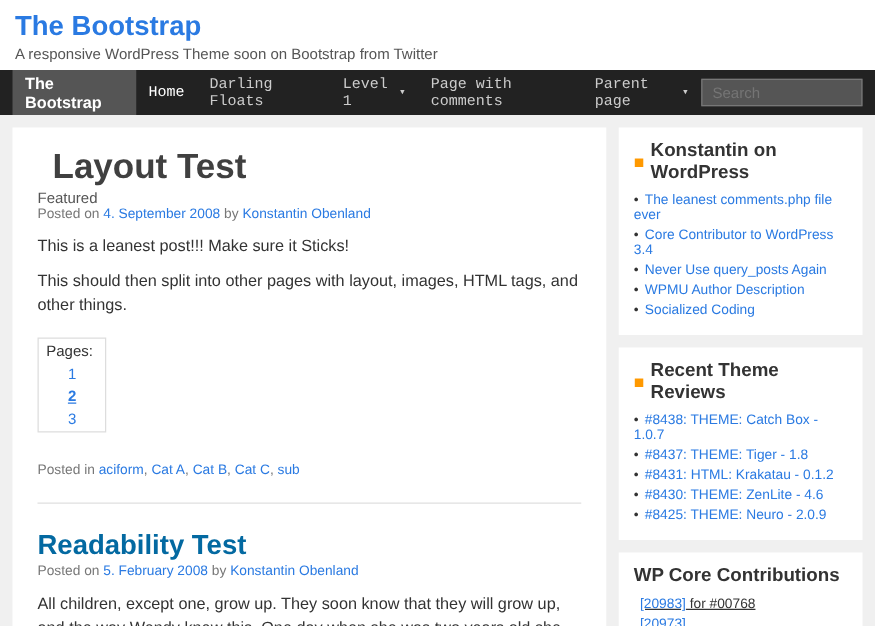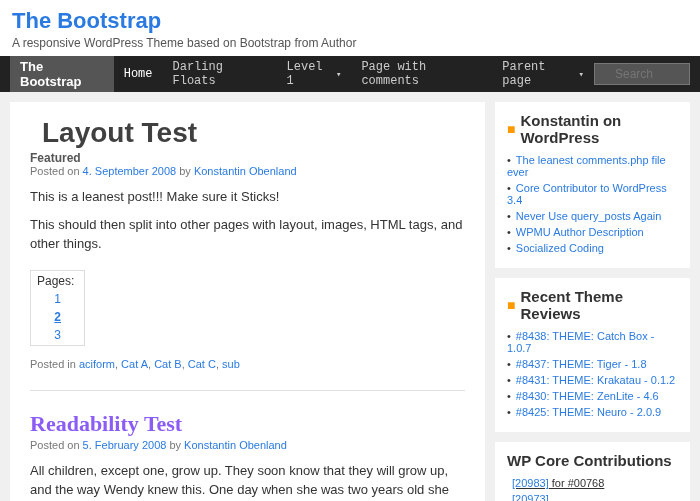--- a/index.html
+++ b/index.html
@@ -10,65 +10,65 @@
     #site-title a { color: #2a7ae2; text-decoration: none; font-size: 22px; font-weight: bold; }
     #site-description { font-size: 12px; color: #555; margin-top: 2px; }
 
     
     #nav-bar { background: #222; padding: 0 10px; display: flex; align-items: center; justify-content: space-between; height: 36px; }
     #nav-logo { color: #fff; font-size: 13px; font-weight: bold; padding: 0 10px; background: #555; height: 36px; display: flex; align-items: center; }
     #nav-links { display: flex; align-items: center; height: 36px; }
     .nav-item { color: #ccc; font-size: 12px; padding: 0 10px; height: 36px; display: flex; align-items: center; cursor: pointer; font-family: Liberation Mono, monospace; }
     .nav-item.active { color: #fff; }
     .nav-item .arrow { font-size: 9px; margin-left: 3px; }
-    #nav-search input { background: #555; border: 1px solid #777; color: #ccc; padding: 3px 20px; font-size: 12px; width: 96px; }
+    #nav-search input { background: #555; border: 1px solid #777; color: #ccc; padding: 3px 8px; font-size: 12px; width: 129px; }
 
     
     #content-wrapper { display: flex; padding: 10px; gap: 10px; background: #f0f0f0; }
     #main { flex: 1; background: #fff; padding: 15px 20px; }
     #sidebar { width: 195px; }
 
     
     .post { margin-bottom: 20px; padding-bottom: 20px; border-bottom: 1px solid #e0e0e0; }
     .post-title { font-size: 28px; color: #2a7ae2; font-weight: bold; margin-bottom: 2px; }
     .post-title a { color: #404040; text-decoration: none; margin-left: 12px; }
-    .post-featured { font-size: 12px; color: #555; font-weight: bold; }
+    .post-featured { font-size: 12px; color: #555; font-weight: normal; }
     .post-meta { font-size: 11px; color: #777; margin-bottom: 10px; }
     .post-meta a { color: #2a7ae2; text-decoration: none; }
     .post-content p { font-size: 13px; color: #333; margin-bottom: 8px; line-height: 1.5; }
     .post-pages { border: 1px solid #ddd; display: inline-flex; align-items: center; padding: 3px 6px; margin: 8px 0; font-size: 12px; gap: 4px; flex-direction: column; }
     .post-pages span { margin-right: 4px; }
     .post-pages a { color: #2a7ae2; text-decoration: none; }
     .post-pages .current { color: #2a7ae2; font-weight: bold; text-decoration: underline; }
-    .post-footer { font-size: 11px; color: #777; margin-top: 4px; }
+    .post-footer { font-size: 11px; color: #777; margin-top: 16px; }
     .post-footer a { color: #2a7ae2; text-decoration: none; }
 
     .post-title-small { font-size: 22px; color: #2a7ae2; font-weight: bold; margin-bottom: 2px; }
-    .post-title-small a { color: #8b5cf6; text-decoration: none; font-family: Liberation Serif, serif; }
+    .post-title-small a { color: #0369a1; text-decoration: none; }
 
     
     .sidebar-widget { background: #fff; padding: 10px 12px; margin-bottom: 10px; }
     .widget-title { font-size: 15px; font-weight: bold; color: #333; margin-bottom: 8px; display: flex; align-items: center; gap: 5px; }
     .widget-title .rss-icon { color: #f90; font-size: 14px; }
     .widget-list { list-style: none; }
     .widget-list li { font-size: 11px; margin-bottom: 4px; }
     .widget-list li a { color: #2a7ae2; text-decoration: none; }
     .widget-list li::before { content: "•"; color: #333; margin-right: 5px; }
 
     .trac-widget .widget-list li::before { content: ""; }
     .trac-widget .widget-list li { font-size: 11px; text-decoration: underline; }
   </style>
 </head>
 <body>
 
 <div id="site-header">
   <div id="site-title">
     <a href="#">The Bootstrap</a>
   </div>
-  <div id="site-description">A responsive WordPress Theme based on Bootstrap from Author</div>
+  <div id="site-description">A responsive WordPress Theme soon on Bootstrap from Twitter</div>
 </div>
 
 <nav id="nav-bar">
   <div style="display:flex; align-items:center; height:36px;">
     <div id="nav-logo">The Bootstrap</div>
     <div id="nav-links">
 
     <div class="nav-item active">Home</div>
         <div class="nav-item">Darling Floats</div>
         <div class="nav-item">Level 1<span class="arrow"> ▾</span></div>
@@ -127,21 +127,21 @@
         </ul>
       </div>
       <div class="sidebar-widget">
         <div class="widget-title">
           <span class="rss-icon">■</span>
           <span>Recent Theme Reviews</span>
         </div>
         <ul class="widget-list">
           <li><a href="#">#8438: THEME: Catch Box - 1.0.7</a></li>
           <li><a href="#">#8437: THEME: Tiger - 1.8</a></li>
-          <li><a href="#">#8431: THEME: Krakatau - 0.1.2</a></li>
+          <li><a href="#">#8431: HTML: Krakatau - 0.1.2</a></li>
           <li><a href="#">#8430: THEME: ZenLite - 4.6</a></li>
           <li><a href="#">#8425: THEME: Neuro - 2.0.9</a></li>
         </ul>
       </div>
       <div class="sidebar-widget trac-widget">
         <div class="widget-title">
           <span>WP Core Contributions</span>
         </div>
         <ul class="widget-list">
           <li><a href="#">[20983]</a> for #00768</li>

